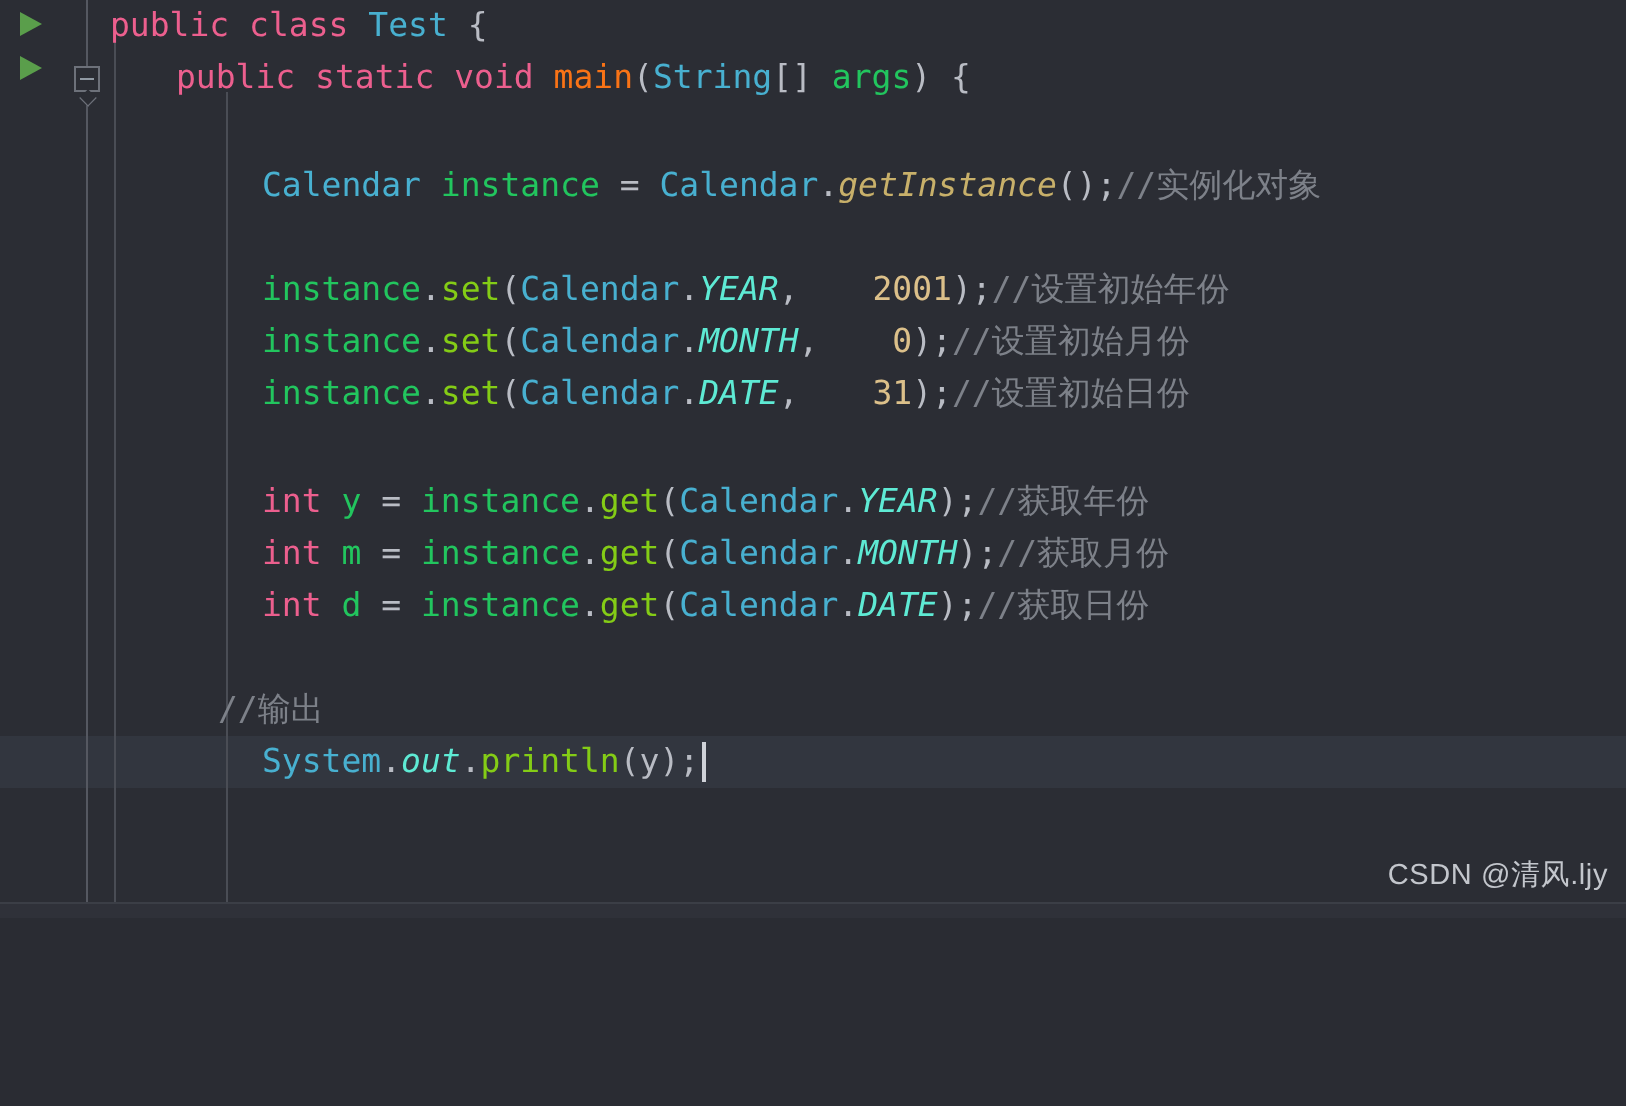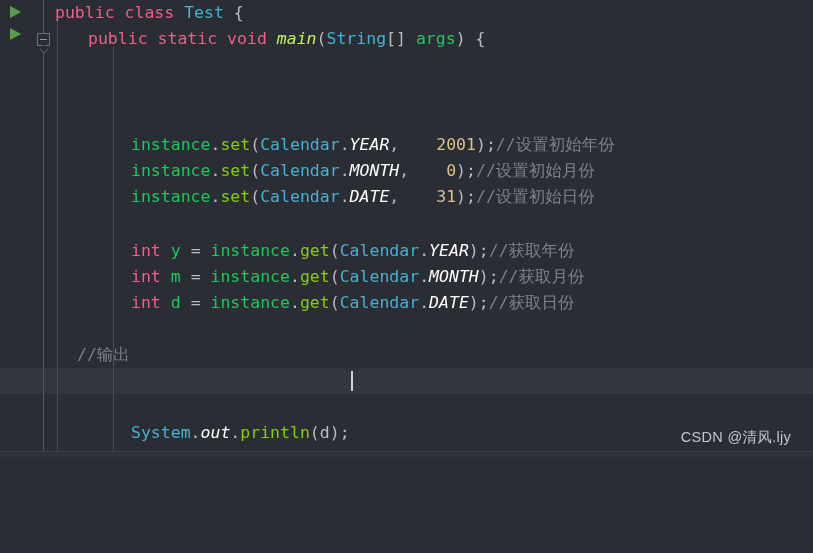--- a/index.html
+++ b/index.html
@@ -128,33 +128,33 @@
     position: absolute;
     width: 1.5px;
     height: 20px;
     background: #cfd2d8;
   }
 
   
   .tok-kw      { color: #ec5f8e; }
   .tok-type    { color: #48b0d0; }
   .tok-plain   { color: #22c55e; }
-  .tok-static  { color: #ffffff; font-style: italic; }
+  .tok-static  { color: #5eead4; font-style: italic; }
   .tok-method  { color: #84cc16; }
   .tok-methodi { color: #c8b06a; font-style: italic; }
-  .tok-main    { color: #bef264; font-style: italic; }
+  .tok-main    { color: #f97316; }
   .tok-num     { color: #dcc08a; margin-left: 27px; }
   .tok-punct   { color: #b9bcc4; }
   .tok-comment { color: #7d8189; }
   .tok-brace   { color: #b9bcc4; }
 
   
   .watermark {
     position: absolute;
-    right: 22px;
+    right: 9px;
     bottom: 12px;
     font-family: "Liberation Sans", sans-serif;
     font-size: 14.5px;
     color: #c3c6cc;
     letter-spacing: 0.3px;
     text-align: right;
   }
   .footer-rule {
     position: absolute;
     left: 0;
@@ -189,31 +189,32 @@
   <div class="fold-marker down" id="fold-marker-0" style="top: 33px;"></div>
   <div class="fold-marker up" id="fold-marker-1" style="top: 506px;"></div>
 
   <div class="indent-guide" id="indent-guide-0" style="left: 57px; top: 20px; height: 518px;"></div>
   <div class="indent-guide" id="indent-guide-1" style="left: 113px; top: 46px; height: 460px;"></div>
 
   <div class="code-area" id="code-area">
       <div class="line" style="top: 0px; padding-left: 55px;"><span class="tok-kw">public</span><span class="tok-plain"> </span><span class="tok-kw">class</span><span class="tok-plain"> </span><span class="tok-type">Test</span><span class="tok-plain"> </span><span class="tok-brace">{</span></div>
       <div class="line" style="top: 26px; padding-left: 88px;"><span class="tok-kw">public</span><span class="tok-plain"> </span><span class="tok-kw">static</span><span class="tok-plain"> </span><span class="tok-kw">void</span><span class="tok-plain"> </span><span class="tok-main">main</span><span class="tok-punct">(</span><span class="tok-type">String</span><span class="tok-punct">[] </span><span class="tok-plain">args</span><span class="tok-punct">) {</span></div>
       <div class="line" style="top: 52px; padding-left: 0px;"></div>
+      <div class="line" style="top: 80px; padding-left: 131px;"><span class="tok-type">Calendar</span><span class="tok-plain"> instance </span><span class="tok-punct">= </span><span class="tok-type">Calendar</span><span class="tok-punct">.</span><span class="tok-methodi">getInstance</span><span class="tok-punct">();</span><span class="tok-comment">//实例化对象</span></div>
       <div class="line" style="top: 106px; padding-left: 0px;"></div>
       <div class="line" style="top: 132px; padding-left: 131px;"><span class="tok-plain">instance</span><span class="tok-punct">.</span><span class="tok-method">set</span><span class="tok-punct">(</span><span class="tok-type">Calendar</span><span class="tok-punct">.</span><span class="tok-static">YEAR</span><span class="tok-punct">, </span><span class="tok-num">2001</span><span class="tok-punct">);</span><span class="tok-comment">//设置初始年份</span></div>
       <div class="line" style="top: 158px; padding-left: 131px;"><span class="tok-plain">instance</span><span class="tok-punct">.</span><span class="tok-method">set</span><span class="tok-punct">(</span><span class="tok-type">Calendar</span><span class="tok-punct">.</span><span class="tok-static">MONTH</span><span class="tok-punct">, </span><span class="tok-num">0</span><span class="tok-punct">);</span><span class="tok-comment">//设置初始月份</span></div>
       <div class="line" style="top: 184px; padding-left: 131px;"><span class="tok-plain">instance</span><span class="tok-punct">.</span><span class="tok-method">set</span><span class="tok-punct">(</span><span class="tok-type">Calendar</span><span class="tok-punct">.</span><span class="tok-static">DATE</span><span class="tok-punct">, </span><span class="tok-num">31</span><span class="tok-punct">);</span><span class="tok-comment">//设置初始日份</span></div>
       <div class="line" style="top: 210px; padding-left: 0px;"></div>
       <div class="line" style="top: 238px; padding-left: 131px;"><span class="tok-kw">int</span><span class="tok-plain"> y </span><span class="tok-punct">= </span><span class="tok-plain">instance</span><span class="tok-punct">.</span><span class="tok-method">get</span><span class="tok-punct">(</span><span class="tok-type">Calendar</span><span class="tok-punct">.</span><span class="tok-static">YEAR</span><span class="tok-punct">);</span><span class="tok-comment">//获取年份</span></div>
       <div class="line" style="top: 264px; padding-left: 131px;"><span class="tok-kw">int</span><span class="tok-plain"> m </span><span class="tok-punct">= </span><span class="tok-plain">instance</span><span class="tok-punct">.</span><span class="tok-method">get</span><span class="tok-punct">(</span><span class="tok-type">Calendar</span><span class="tok-punct">.</span><span class="tok-static">MONTH</span><span class="tok-punct">);</span><span class="tok-comment">//获取月份</span></div>
       <div class="line" style="top: 290px; padding-left: 131px;"><span class="tok-kw">int</span><span class="tok-plain"> d </span><span class="tok-punct">= </span><span class="tok-plain">instance</span><span class="tok-punct">.</span><span class="tok-method">get</span><span class="tok-punct">(</span><span class="tok-type">Calendar</span><span class="tok-punct">.</span><span class="tok-static">DATE</span><span class="tok-punct">);</span><span class="tok-comment">//获取日份</span></div>
       <div class="line" style="top: 316px; padding-left: 0px;"></div>
-      <div class="line" style="top: 342px; padding-left: 77px;"><span class="tok-comment">//输出</span></div>
-      <div class="line" style="top: 420px; padding-left: 131px;"><span class="tok-type">System</span><span class="tok-punct">.</span><span class="tok-static">out</span><span class="tok-punct">.</span><span class="tok-method">println</span><span class="tok-punct">(d);</span></div>
+      <div class="line" style="top: 342px; padding-left: 109px;"><span class="tok-comment">//输出</span></div>
+      <div class="line" style="top: 368px; padding-left: 131px;"><span class="tok-type">System</span><span class="tok-punct">.</span><span class="tok-static">out</span><span class="tok-punct">.</span><span class="tok-method">println</span><span class="tok-punct">(y);</span></div>
       <div class="line" style="top: 446px; padding-left: 0px;"></div>
       <div class="line" style="top: 472px; padding-left: 0px;"></div>
       <div class="line" style="top: 500px; padding-left: 89px;"><span class="tok-brace">}</span></div>
       <div class="line" style="top: 526px; padding-left: 51px;"><span class="tok-brace">}</span></div>
     </div>
 
   <div class="caret" id="text-caret" style="left: 351px; top: 371px;"></div>
 
   <div class="footer-rule"></div>
   <div class="bottom-strip"></div>

